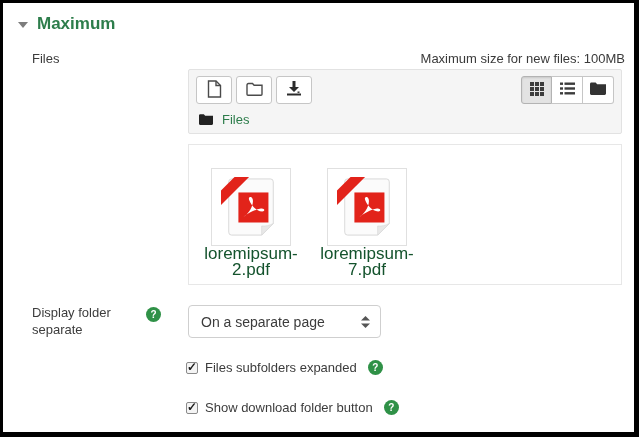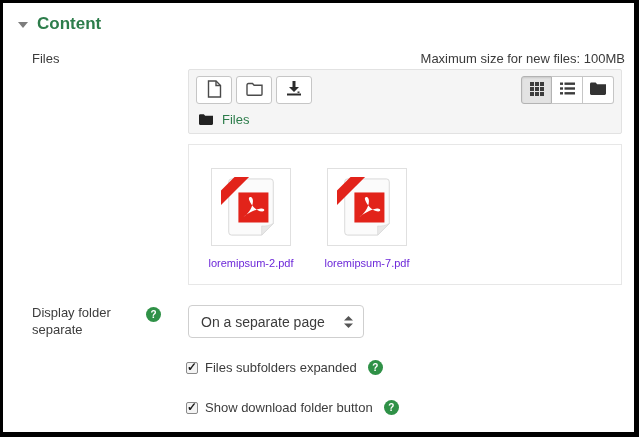--- a/index.html
+++ b/index.html
@@ -44,31 +44,31 @@
     position:relative;box-sizing:border-box;margin-top:10px;width:100%;height:141px;
     background:#fff;border:1px solid #e7e7e7;overflow:hidden;
   }
   .tile{position:absolute;top:23px;width:104px;text-align:center;cursor:pointer;}
   .tile.t0{left:10px;}  .tile.t1{left:126px;}  .tile.t2{left:243px;}
   .thumb{
     box-sizing:border-box;width:80px;height:78px;margin:0 auto;
     border:1px solid #e0e0e0;background:#fff;
     display:flex;align-items:center;justify-content:center;
   }
-  .fname{margin-top:9px;font-size:11px;line-height:16px;color:#6d28d9;word-break:normal;}
+  .fname{font-size:17px;line-height:16px;color:#14532d;word-break:normal;}
   
   .dfc-label{position:absolute;left:29px;top:301px;width:118px;font-size:13px;line-height:17px;color:#3c3c3c;}
   .help{
     display:inline-flex;align-items:center;justify-content:center;
     width:15px;height:15px;border-radius:50%;
     background:#2f9147;color:#fff;font-size:10px;font-weight:bold;
     cursor:pointer;flex:0 0 auto;
   }
   .help-dfc{position:absolute;left:143px;top:304px;}
-  .select-wrap{position:absolute;left:185px;top:302px;width:176px;height:33px;}
+  .select-wrap{position:absolute;left:185px;top:302px;width:193px;height:33px;}
   .select-wrap select{
     -webkit-appearance:none;appearance:none;
     box-sizing:border-box;width:100%;height:100%;
     border:1px solid #cfcfcf;border-radius:4px;background:#fff;
     font-family:inherit;font-size:14px;color:#3c3c3c;
     padding:0 30px 0 12px;cursor:pointer;
   }
   .sel-arrows{position:absolute;right:11px;top:11px;pointer-events:none;line-height:0;}
   
   .cb-row{position:absolute;left:183px;display:flex;align-items:center;gap:7px;}
@@ -86,21 +86,21 @@
   }
   .cb-label{font-size:13px;color:#3c3c3c;cursor:pointer;margin-right:4px;}
 </style>
 </head>
 <body>
 
 <div class="frame">
 
   <div class="heading">
     <span class="tri"></span>
-    <h3 class="section-title">Content</h3>
+    <h3 class="section-title">Maximum</h3>
   </div>
 
   <div class="files-label">Files</div>
   <div class="maxsize">Maximum size for new files: 100MB</div>
 
   <div class="filemanager">
     <div class="fm-toolbar">
       <div class="btns-left">
         <button class="fm-btn">
           <span>

